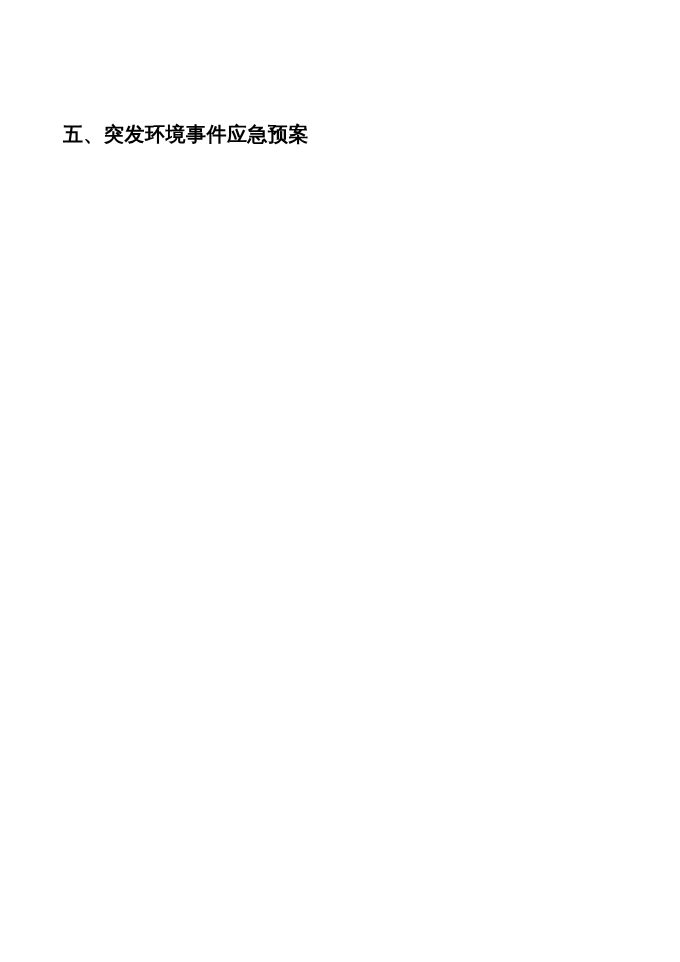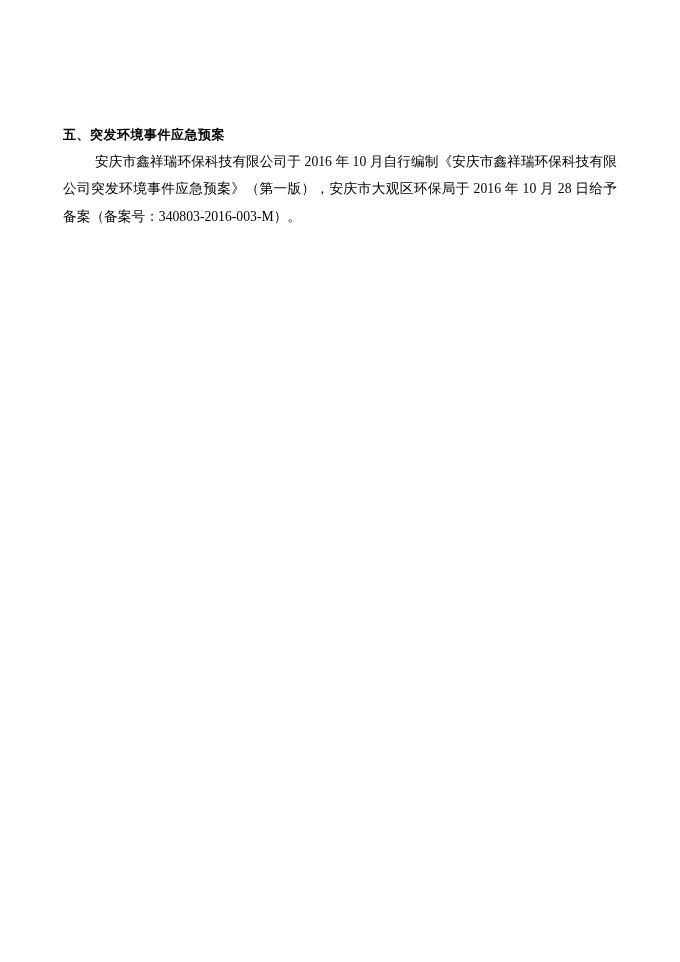--- a/index.html
+++ b/index.html
@@ -20,36 +20,35 @@
   .content {
     position: absolute;
     top: 121px;
     left: 63px;
     width: 554px;
   }
   .heading {
     margin: 0;
     font-family: "Liberation Sans", "DejaVu Sans", sans-serif;
     font-weight: bold;
-    font-size: 13px;
+    font-size: 20px;
     line-height: 27.2px;
     letter-spacing: 0.5px;
     text-align: left;
   }
   .para {
     margin: 0;
     font-size: 13.7px;
     line-height: 27.2px;
     text-align: justify;
     text-justify: inter-character;
     text-indent: 32px;
     word-break: break-all;
   }
 </style>
 </head>
 <body>
 
 <div class="page">
   <div class="content">
     <h1 class="heading">五、突发环境事件应急预案</h1>
-    <p class="para">安庆市鑫祥瑞环保科技有限公司于 2016 年 10 月自行编制《安庆市鑫祥瑞环保科技有限公司突发环境事件应急预案》（第一版），安庆市大观区环保局于 2016 年 10 月 28 日给予备案（备案号：340803-2016-003-M）。</p>
   </div>
 </div>
 
 </body></html>

